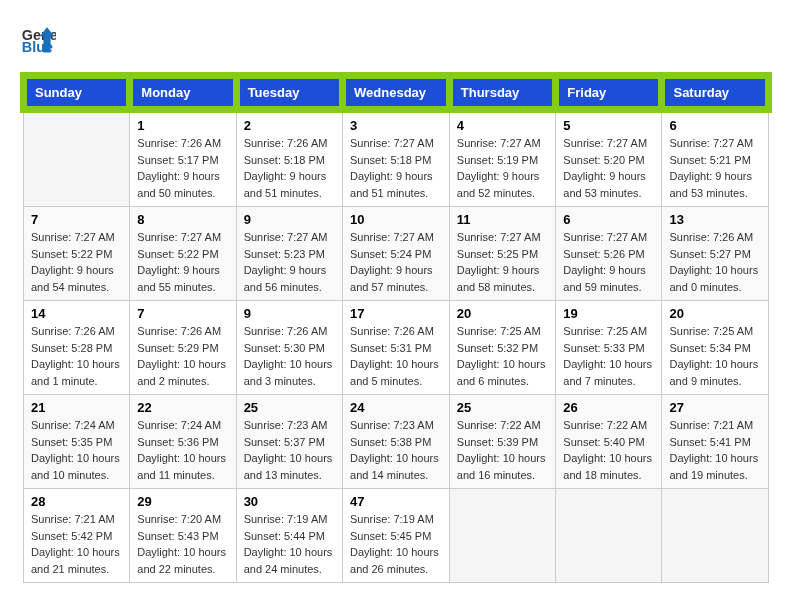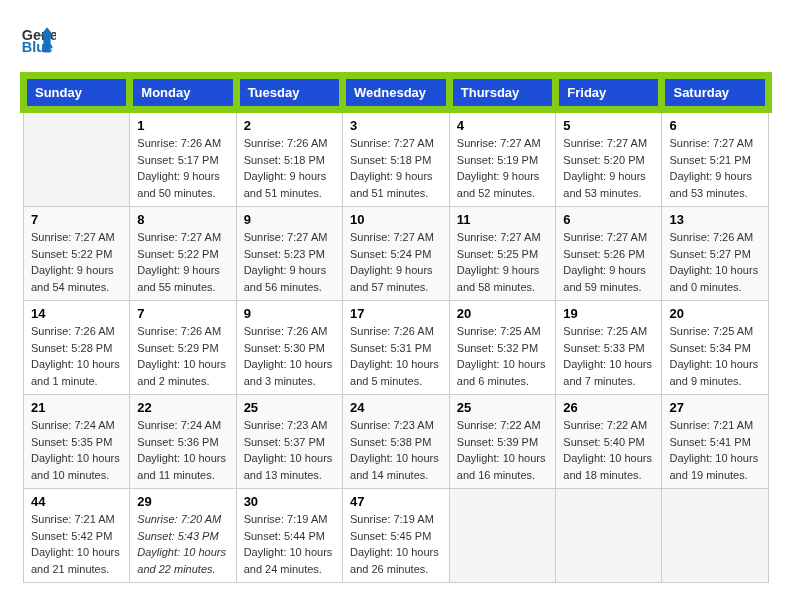--- a/index.html
+++ b/index.html
@@ -302,29 +302,29 @@
         <td>
           <span class="day-number">27</span>
           <div class="day-info" style="white-space: pre-line;">Sunrise: 7:21 AM
 Sunset: 5:41 PM
 Daylight: 10 hours
 and 19 minutes.</div>
         </td>
       </tr>
       <tr>
         <td>
-          <span class="day-number">44</span>
+          <span class="day-number">28</span>
           <div class="day-info" style="white-space: pre-line;">Sunrise: 7:21 AM
 Sunset: 5:42 PM
 Daylight: 10 hours
 and 21 minutes.</div>
         </td>
         <td>
           <span class="day-number">29</span>
-          <div class="day-info" style="white-space: pre-line; font-style: italic;">Sunrise: 7:20 AM
+          <div class="day-info" style="white-space: pre-line;">Sunrise: 7:20 AM
 Sunset: 5:43 PM
 Daylight: 10 hours
 and 22 minutes.</div>
         </td>
         <td>
           <span class="day-number">30</span>
           <div class="day-info" style="white-space: pre-line;">Sunrise: 7:19 AM
 Sunset: 5:44 PM
 Daylight: 10 hours
 and 24 minutes.</div>

